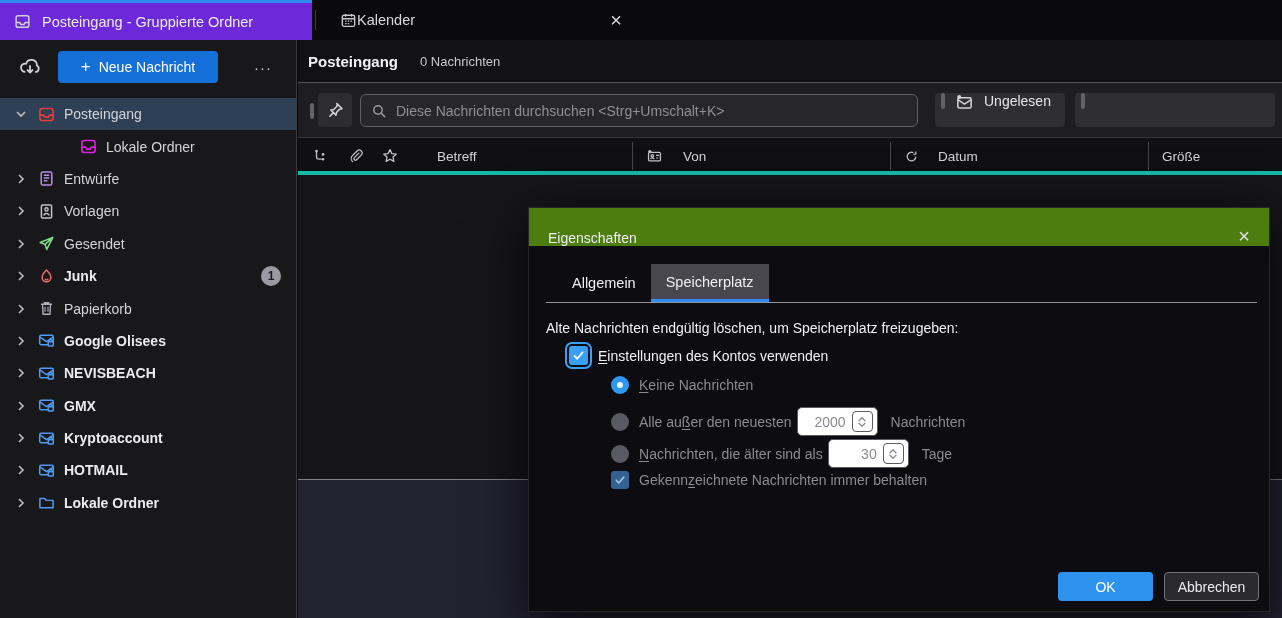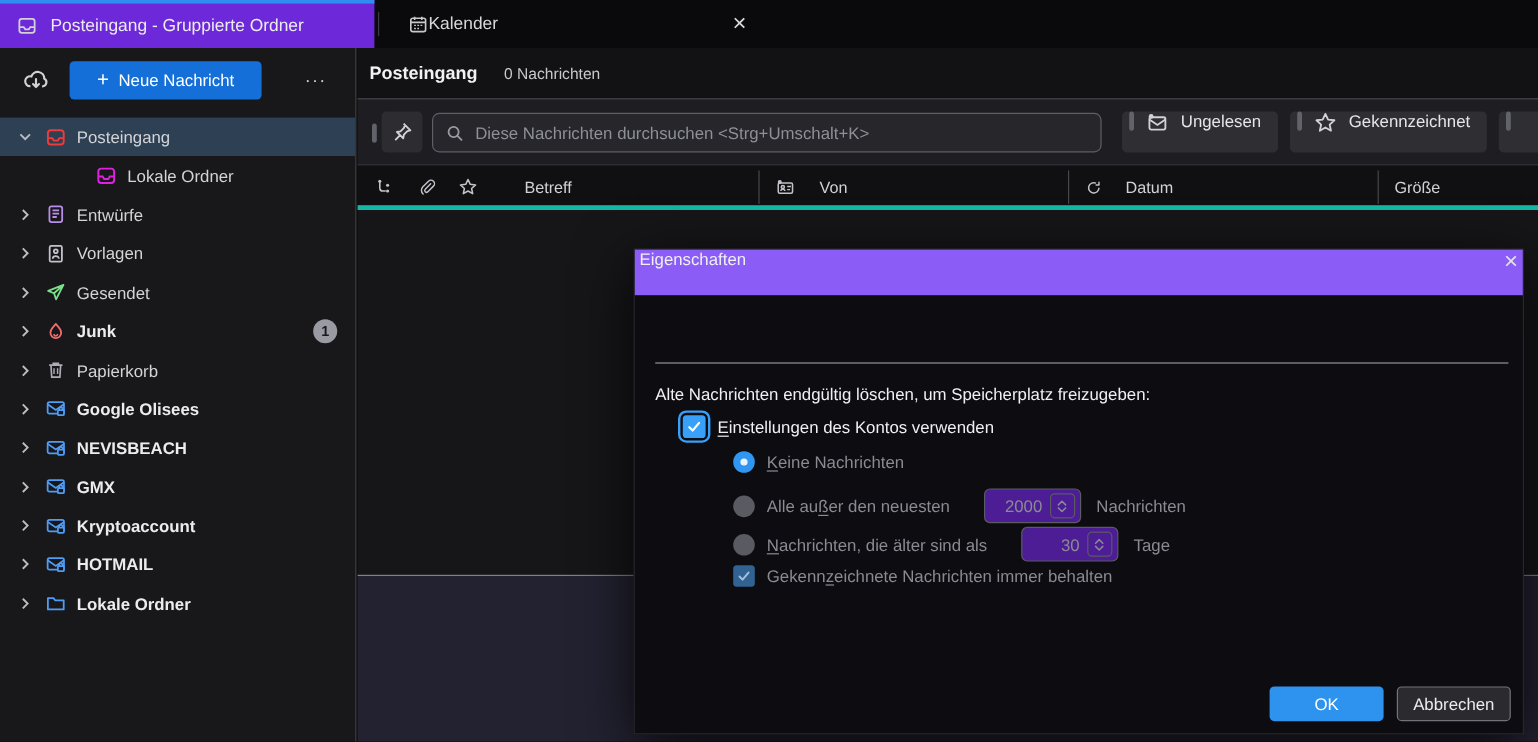--- a/index.html
+++ b/index.html
@@ -69,21 +69,21 @@
   .colheader .ch { position:absolute; top:0; height:36px; display:flex; align-items:center; }
   .csep { position:absolute; top:4px; width:1px; height:28px; background:#46464c; }
 
   .list { position:absolute; top:135px; left:0; width:100%; height:304px; background:#161619; }
   .hsplit { position:absolute; top:439px; left:0; width:100%; height:1px; background:#81818a; }
   .preview { position:absolute; top:440px; left:0; width:100%; height:138px; background:#232231; }
 
   
   .dialog { position:absolute; left:528px; top:207px; width:742px; height:405px; background:#0d0d11;
     border:1px solid #26262c; box-shadow:0 12px 48px rgba(0,0,0,.8); z-index:10; }
-  .dtitlebar { height:38px; background:#8b5cf6; display:flex; align-items:flex-start; padding:0 4px; }
+  .dtitlebar { height:38px; background:#4d7c0f; display:flex; align-items:flex-end; padding:0 19px; }
   .dtitle { color:#eef0f4; font-size:14px; }
   .dclose { margin-left:auto; color:#e0e0e6; font-size:20px; line-height:1; }
   .dtabs { position:absolute; top:56px; left:28px; display:flex; }
   .dtab { height:38px; padding:0 15px; display:flex; align-items:center; color:#f0f0f2; font-size:14.5px; }
   .dtab.active { background:#47474d; border-bottom:3px solid #2f8cf0; }
   .dhr { position:absolute; top:94px; left:17px; right:12px; height:1px; background:#92929a; }
   .dintro { position:absolute; top:112px; left:17px; color:#f0f0f2; font-size:14px; }
 
   .optrow { position:absolute; display:flex; align-items:center; }
   .cb { width:19px; height:19px; border-radius:3px; background:#38a0f8; display:flex; align-items:center;
@@ -91,21 +91,21 @@
   .cb.muted { width:18px; height:18px; background:#316292; outline:none; }
   .lbl-on { color:#f0f0f2; font-size:14px; margin-left:10px; }
   .lbl-off { color:#8a8a92; font-size:14px; margin-left:10px; }
   .key { text-decoration:underline; text-underline-offset:2px; }
   .radio { width:18px; height:18px; border-radius:50%; flex:0 0 auto; }
   .radio.on { background:#2f97f2; position:relative; }
   .radio.on::after { content:""; position:absolute; left:6px; top:6px; width:6px; height:6px;
     border-radius:50%; background:#eaf4fd; }
   .radio.off { background:#5a5a62; }
   .spin { display:flex; align-items:center; border:1px solid #5a5a62; border-radius:5px;
-    background:#4c1d95; height:29px; padding:0 4px 0 8px; margin-left:28px; }
+    background:#ffffff; height:29px; padding:0 4px 0 8px; margin-left:5px; }
   .spin .val { width:40px; text-align:right; color:#8a8a92; font-size:14px; }
   .spinbtn { width:21px; height:21px; border:1px solid #5a5a62; border-radius:4px; margin-left:6px;
     display:flex; align-items:center; justify-content:center; color:#8a8a92; }
   .suffix { color:#8a8a92; font-size:14px; margin-left:13px; }
   .dbuttons { position:absolute; right:10px; bottom:10px; display:flex; gap:11px; }
   .btn { height:29px; width:95px; border-radius:4px; font-size:14px; display:flex;
     align-items:center; justify-content:center; }
   .btn.primary { background:#2e93ef; color:#fff; }
   .btn.secondary { background:#2a2a2f; border:1px solid #72727a; color:#ececf0; }
 </style>
@@ -387,29 +387,20 @@
         <span class="grip"></span>
         <span class="qicon">
           <svg width="19" height="19" viewBox="0 0 16 16" fill="none" stroke="currentColor" stroke-width="1.3">
             <rect x="2.4" y="4" width="11.2" height="8.6" rx="1.2"></rect>
               <path d="M2.4 5.6 8 9.4l5.6-3.8"></path>
             <circle cx="3.6" cy="3.4" r="1.7" fill="currentColor" stroke="none"></circle>
             </svg>
         </span>
         <span class="qlabel">Ungelesen</span>
       </div>
-      <div class="qbtn">
-        <span class="grip"></span>
-        <span class="qicon">
-          <svg width="19" height="19" viewBox="0 0 16 16" fill="none" stroke="currentColor" stroke-width="1.3" stroke-linejoin="round">
-            <path d="M8 1.6 9.9 5.6 14.3 6.1 11 9.1 11.9 13.4 8 11.2 4.1 13.4 5 9.1 1.7 6.1 6.1 5.6z"></path>
-            </svg>
-        </span>
-        <span class="qlabel">Gekennzeichnet</span>
-      </div>
       <div class="qbtn cut">
         <span class="grip"></span>
 
       </div>
     </div>
   </div>
 
   <div class="colheader">
     <span class="ch" style="left:14px">
       <svg width="16" height="16" viewBox="0 0 16 16" fill="none" stroke="#c2c2c8" stroke-width="1.3">
@@ -456,20 +447,28 @@
   <div class="hsplit"></div>
   <div class="preview"></div>
 </div>
 
 <div class="dialog">
   <div class="dtitlebar">
     <span class="dtitle">Eigenschaften</span>
     <span class="dclose">×</span>
   </div>
 
+  <div class="dtabs">
+    <div class="dtab">
+      <span>Allgemein</span>
+    </div>
+    <div class="dtab active">
+      <span>Speicherplatz</span>
+    </div>
+  </div>
   <div class="dhr"></div>
 
   <div class="dintro">Alte Nachrichten endgültig löschen, um Speicherplatz freizugeben:</div>
 
   <div class="optrow" style="left:40px; top:138px;">
     <span class="cb">
       <svg width="13" height="13" viewBox="0 0 16 16" fill="none" stroke="#ffffff" stroke-width="2.2" stroke-linecap="round" stroke-linejoin="round">
           <path d="M3 8.6 6.4 12 13 4.2"></path>
         </svg>
     </span>

